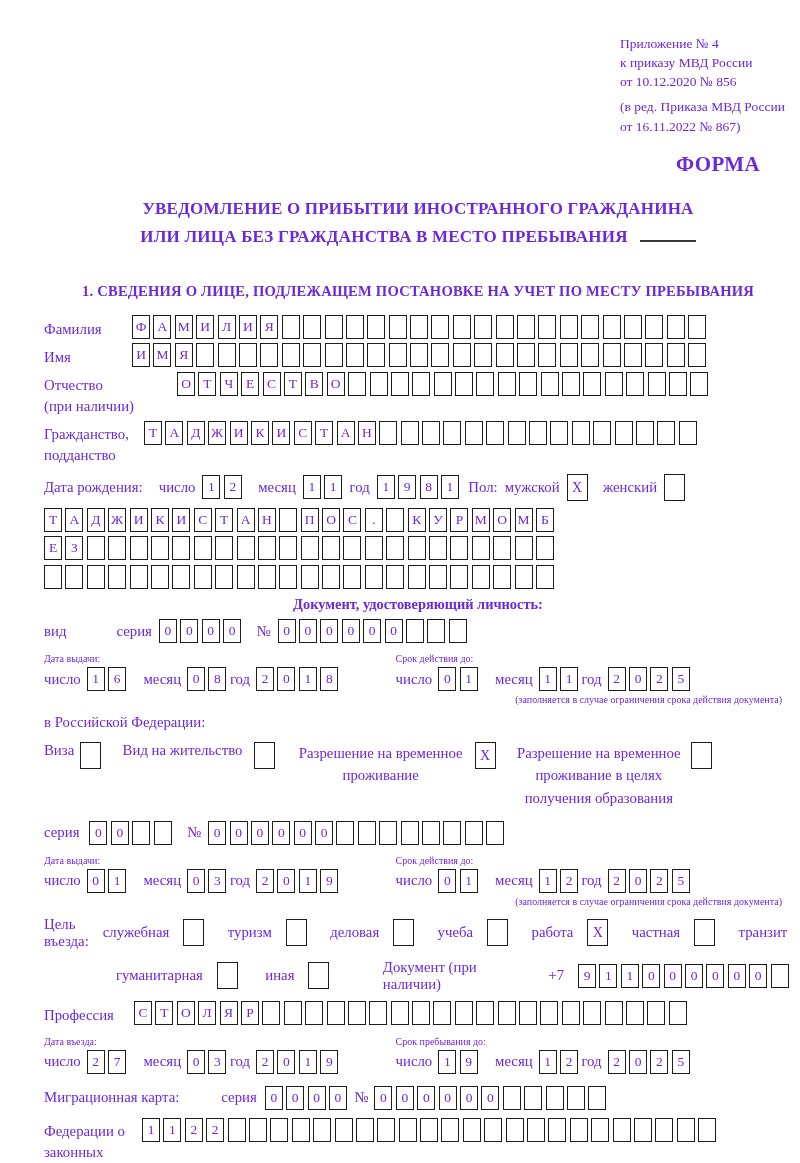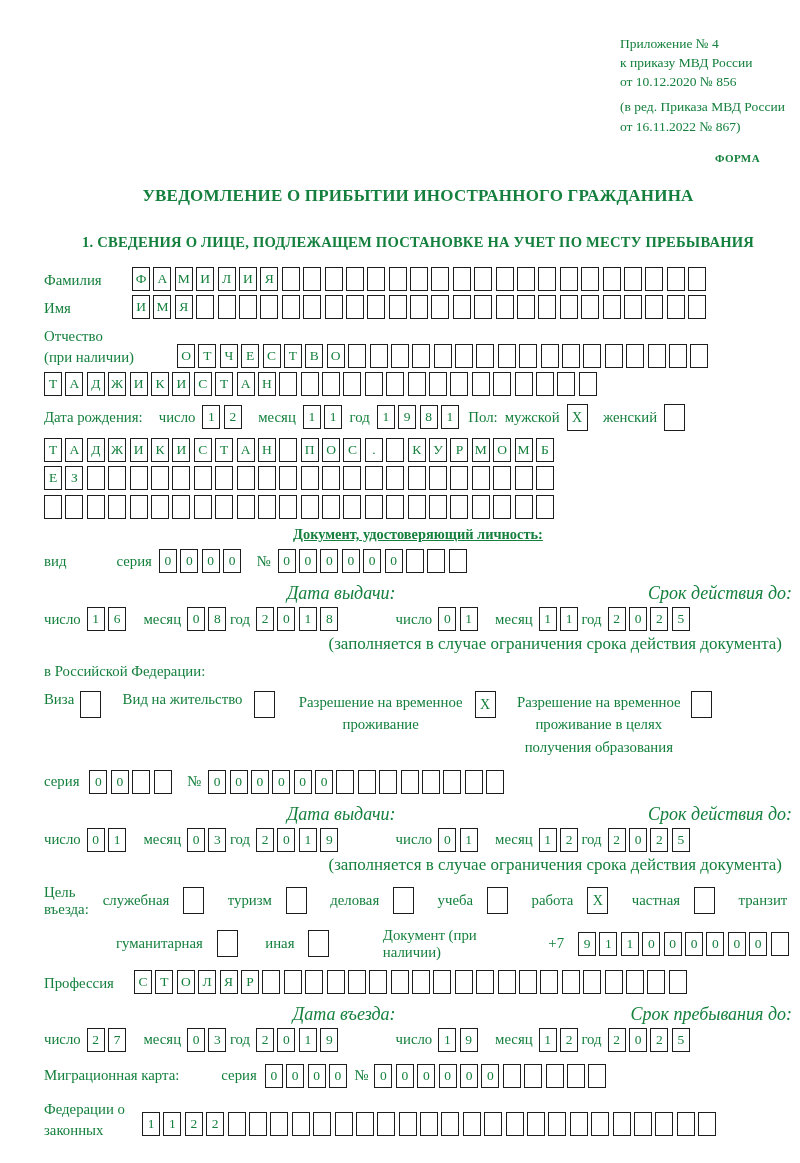--- a/index.html
+++ b/index.html
@@ -1,48 +1,48 @@
 <!DOCTYPE html>
 <html><head>
 <meta charset="utf-8">
 <style>
   html,body{margin:0;padding:0;background:#fff;}
   .page{width:800px;height:1163px;box-sizing:border-box;padding:34px 8px 0 44px;
-        font-family:"Liberation Serif","DejaVu Serif",serif;color:#15803d;font-size:14.8px;
+        font-family:"Liberation Serif","DejaVu Serif",serif;color:#6d28d9;font-size:14.8px;
         position:relative;overflow:hidden;background:#fff;}
   .appendix{margin-left:576px;font-size:13.5px;line-height:1.42;}
   .appendix .rev{margin-top:6px;}
-  .forma{font-weight:bold;text-align:right;margin:16px 32px 0 0;font-size:11px;letter-spacing:.4px;}
+  .forma{font-weight:bold;text-align:right;margin:16px 32px 0 0;font-size:21px;letter-spacing:.4px;}
   .title{text-align:center;font-weight:bold;font-size:17px;margin-top:18px;line-height:1.65;letter-spacing:.2px;}
   .blank{display:inline-block;width:56px;border-bottom:2px solid #3a3a3a;margin-left:12px;height:14px;}
-  .sec{font-weight:bold;font-size:14.6px;margin-top:24px;margin-bottom:15px;text-align:center;letter-spacing:.2px;}
-  .row{display:flex;align-items:flex-end;margin-bottom:3px;}
+  .sec{font-weight:bold;font-size:14.6px;margin-top:32px;margin-bottom:15px;text-align:center;letter-spacing:.2px;}
+  .row{display:flex;align-items:flex-start;margin-bottom:3px;}
   .lbl{flex:0 0 auto;line-height:1.42;padding-top:4px;}
   .w88{width:88px}.w133{width:133px}.w100{width:100px}.w160{width:161px}.w97{width:98px}.w90{width:90px}
   .cells{white-space:nowrap;}
   .cell{display:inline-block;box-sizing:content-box;width:16px;height:22px;border:1.6px solid #1d1d1d;
         margin-right:3.4px;text-align:center;font-size:13.5px;line-height:22px;vertical-align:top;background:#fff;}
   .stack{display:flex;flex-direction:column;}
   .stack .cells{margin-bottom:4.5px;}
   .chk{display:inline-block;}
   .chk .cell{width:19px;height:25px;line-height:25px;font-size:14px;}
   .inline-row{align-items:center;margin-top:6px;}
   .t{display:inline-block;}
   .dated{align-items:center;margin-top:8px;margin-bottom:6px;}
   .dated .t{margin-right:7px;}
   .dated .gap{margin-left:13px;}
   .daterow{display:flex;margin-top:10px;}
   .dcol{display:flex;flex-direction:column;}
   .dcol.l{flex:0 0 47%;}
   .dcol.r{flex:1;}
-  .dtitle{text-align:right;font-size:18px;margin-bottom:3px;font-style:italic;}
+  .dtitle{text-align:left;font-size:10px;margin-bottom:3px;}
   .dline{display:flex;align-items:center;}
   .dline .t{margin-right:6px;}
   .dline .gap{margin-left:14px;}
-  .note{font-size:17px;text-align:right;margin:3px 10px 6px 0;}
+  .note{font-size:10px;text-align:right;margin:3px 10px 6px 0;}
   .plain{margin-top:8px;line-height:1.55;}
   .optrow{display:flex;align-items:flex-start;margin-top:8px;}
   .optblock{text-align:center;line-height:1.5;}
   .purline{display:flex;align-items:center;margin-top:9px;gap:7px;}
   .purline .plabel{margin-right:7px;}
   .purline .chk{margin-right:13px;}
   .vid-gap{margin:0 7px 0 12px;}
   .seriya-row{align-items:center;margin-top:12px;}
 </style>
 </head>
@@ -55,20 +55,21 @@
     <div>к приказу МВД России</div>
     <div>от 10.12.2020 № 856</div>
     <div class="rev">(в ред. Приказа МВД России</div>
     <div>от 16.11.2022 № 867)</div>
   </div>
 
   <div class="forma">ФОРМА</div>
 
   <div class="title">
     <div>УВЕДОМЛЕНИЕ О ПРИБЫТИИ ИНОСТРАННОГО ГРАЖДАНИНА</div>
+    <div><span>ИЛИ ЛИЦА БЕЗ ГРАЖДАНСТВА В МЕСТО ПРЕБЫВАНИЯ</span><span class="blank"></span></div>
   </div>
 
   <div class="sec">1. СВЕДЕНИЯ О ЛИЦЕ, ПОДЛЕЖАЩЕМ ПОСТАНОВКЕ НА УЧЕТ ПО МЕСТУ ПРЕБЫВАНИЯ</div>
 
   <div class="row">
     <div class="lbl w88">Фамилия</div>
     <div class="cells"><span class="cell">Ф</span><span class="cell">А</span><span class="cell">М</span><span class="cell">И</span><span class="cell">Л</span><span class="cell">И</span><span class="cell">Я</span><span class="cell"></span><span class="cell"></span><span class="cell"></span><span class="cell"></span><span class="cell"></span><span class="cell"></span><span class="cell"></span><span class="cell"></span><span class="cell"></span><span class="cell"></span><span class="cell"></span><span class="cell"></span><span class="cell"></span><span class="cell"></span><span class="cell"></span><span class="cell"></span><span class="cell"></span><span class="cell"></span><span class="cell"></span><span class="cell"></span></div>
   </div>
 
   <div class="row">
@@ -78,20 +79,24 @@
 
   <div class="row">
     <div class="lbl w133">
       <div>Отчество</div>
       <div>(при наличии)</div>
     </div>
     <div class="cells" style="padding-top:1px"><span class="cell">О</span><span class="cell">Т</span><span class="cell">Ч</span><span class="cell">Е</span><span class="cell">С</span><span class="cell">Т</span><span class="cell">В</span><span class="cell">О</span><span class="cell"></span><span class="cell"></span><span class="cell"></span><span class="cell"></span><span class="cell"></span><span class="cell"></span><span class="cell"></span><span class="cell"></span><span class="cell"></span><span class="cell"></span><span class="cell"></span><span class="cell"></span><span class="cell"></span><span class="cell"></span><span class="cell"></span><span class="cell"></span><span class="cell"></span></div>
   </div>
 
   <div class="row">
+    <div class="lbl w100">
+      <div>Гражданство,</div>
+      <div>подданство</div>
+    </div>
     <div class="cells" style="padding-top:1px"><span class="cell">Т</span><span class="cell">А</span><span class="cell">Д</span><span class="cell">Ж</span><span class="cell">И</span><span class="cell">К</span><span class="cell">И</span><span class="cell">С</span><span class="cell">Т</span><span class="cell">А</span><span class="cell">Н</span><span class="cell"></span><span class="cell"></span><span class="cell"></span><span class="cell"></span><span class="cell"></span><span class="cell"></span><span class="cell"></span><span class="cell"></span><span class="cell"></span><span class="cell"></span><span class="cell"></span><span class="cell"></span><span class="cell"></span><span class="cell"></span><span class="cell"></span></div>
   </div>
 
   <div class="row dated">
     <span class="t" style="margin-right:16px">Дата рождения:</span>
     <span class="t">число</span>
     <span class="cells"><span class="cell">1</span><span class="cell">2</span></span>
     <span class="t gap">месяц</span>
     <span class="cells"><span class="cell">1</span><span class="cell">1</span></span>
     <span class="t" style="margin-left:4px">год</span>
@@ -104,21 +109,21 @@
   </div>
 
   <div class="row">
     <div class="stack" style="padding-top:1px">
       <div class="cells"><span class="cell">Т</span><span class="cell">А</span><span class="cell">Д</span><span class="cell">Ж</span><span class="cell">И</span><span class="cell">К</span><span class="cell">И</span><span class="cell">С</span><span class="cell">Т</span><span class="cell">А</span><span class="cell">Н</span><span class="cell"></span><span class="cell">П</span><span class="cell">О</span><span class="cell">С</span><span class="cell">.</span><span class="cell"></span><span class="cell">К</span><span class="cell">У</span><span class="cell">Р</span><span class="cell">М</span><span class="cell">О</span><span class="cell">М</span><span class="cell">Б</span></div>
       <div class="cells"><span class="cell">Е</span><span class="cell">З</span><span class="cell"></span><span class="cell"></span><span class="cell"></span><span class="cell"></span><span class="cell"></span><span class="cell"></span><span class="cell"></span><span class="cell"></span><span class="cell"></span><span class="cell"></span><span class="cell"></span><span class="cell"></span><span class="cell"></span><span class="cell"></span><span class="cell"></span><span class="cell"></span><span class="cell"></span><span class="cell"></span><span class="cell"></span><span class="cell"></span><span class="cell"></span><span class="cell"></span></div>
       <div class="cells"><span class="cell"></span><span class="cell"></span><span class="cell"></span><span class="cell"></span><span class="cell"></span><span class="cell"></span><span class="cell"></span><span class="cell"></span><span class="cell"></span><span class="cell"></span><span class="cell"></span><span class="cell"></span><span class="cell"></span><span class="cell"></span><span class="cell"></span><span class="cell"></span><span class="cell"></span><span class="cell"></span><span class="cell"></span><span class="cell"></span><span class="cell"></span><span class="cell"></span><span class="cell"></span><span class="cell"></span></div>
     </div>
   </div>
 
-  <div style="text-align:center;font-weight:bold;font-size:14.4px;margin-top:2px;text-decoration:underline;">Документ, удостоверяющий личность:</div>
+  <div style="text-align:center;font-weight:bold;font-size:14.4px;margin-top:2px;">Документ, удостоверяющий личность:</div>
 
   <div class="row inline-row">
     <span class="t" style="margin-right:38px">вид</span>
     <span class="t vid-gap">серия</span>
     <span class="cells"><span class="cell">0</span><span class="cell">0</span><span class="cell">0</span><span class="cell">0</span></span>
     <span class="t vid-gap">№</span>
     <span class="cells"><span class="cell">0</span><span class="cell">0</span><span class="cell">0</span><span class="cell">0</span><span class="cell">0</span><span class="cell">0</span><span class="cell"></span><span class="cell"></span><span class="cell"></span></span>
   </div>
 
   <div class="daterow">

